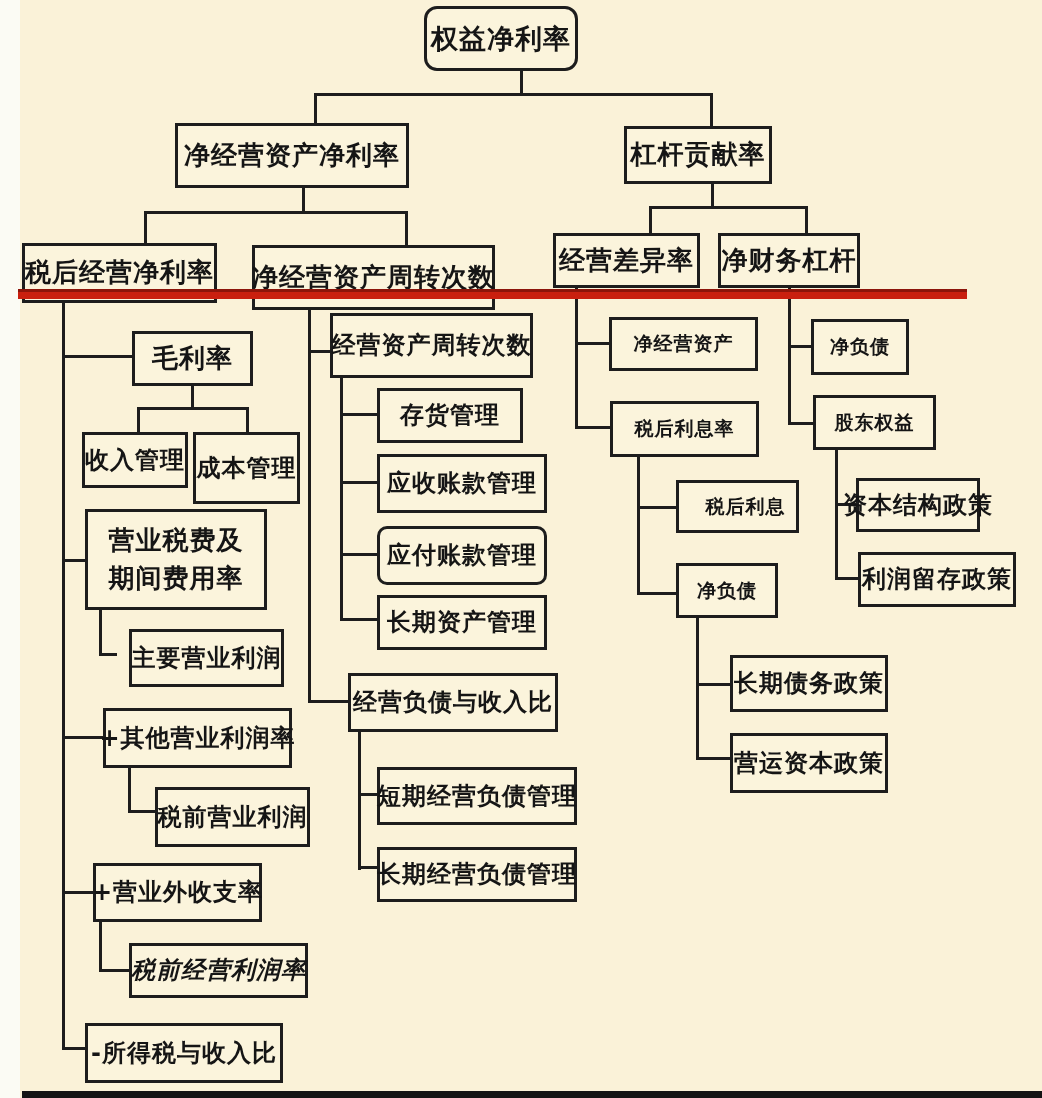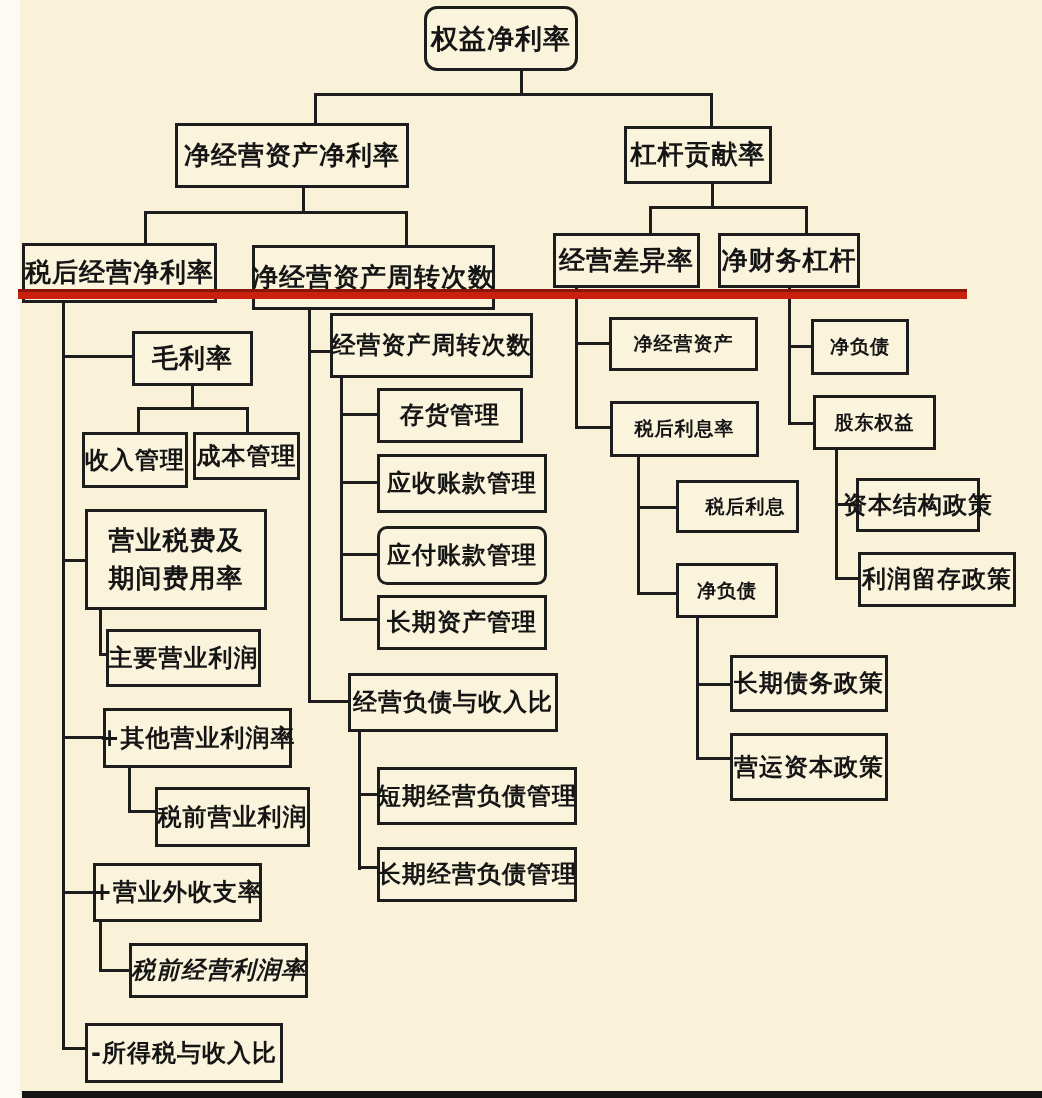--- a/index.html
+++ b/index.html
@@ -120,27 +120,27 @@
   <div class="node" style="left:718px;top:233px;width:142px;height:55px;">
       <span>净财务杠杆</span>
     </div>
 
   <div class="node" style="left:132px;top:331px;width:121px;height:55px;">
       <span>毛利率</span>
     </div>
   <div class="node fs24" style="left:82px;top:432px;width:106px;height:56px;">
       <span>收入管理</span>
     </div>
-  <div class="node fs24" style="left:193px;top:432px;width:107px;height:48px;">
+  <div class="node fs24" style="left:193px;top:432px;width:107px;height:72px;">
       <span>成本管理</span>
     </div>
   <div class="node wrap2" style="left:85px;top:509px;width:182px;height:101px;">
       <span class="inner">营业税费及期间费用率</span>
     </div>
-  <div class="node fs24" style="left:106px;top:629px;width:155px;height:58px;">
+  <div class="node fs24" style="left:129px;top:629px;width:155px;height:58px;">
       <span>主要营业利润</span>
     </div>
   <div class="node fs24" style="left:103px;top:708px;width:189px;height:60px;">
       <span>+其他营业利润率</span>
     </div>
   <div class="node fs24" style="left:155px;top:787px;width:155px;height:60px;">
       <span>税前营业利润</span>
     </div>
   <div class="node fs24" style="left:93px;top:863px;width:169px;height:59px;">
       <span>+营业外收支率</span>
@@ -185,21 +185,21 @@
     </div>
   <div class="node fs25" style="left:676px;top:480px;width:123px;height:53px;padding-left:16px;">
       <span>税后利息</span>
     </div>
   <div class="node fs25" style="left:676px;top:563px;width:102px;height:55px;">
       <span>净负债</span>
     </div>
   <div class="node fs24" style="left:730px;top:655px;width:158px;height:57px;">
       <span>长期债务政策</span>
     </div>
-  <div class="node fs24" style="left:730px;top:733px;width:158px;height:68px;text-align:center;">
+  <div class="node fs24" style="left:730px;top:733px;width:158px;height:60px;text-align:center;">
       <span>营运资本政策</span>
     </div>
 
   <div class="node fs25" style="left:811px;top:319px;width:98px;height:56px;">
       <span>净负债</span>
     </div>
   <div class="node fs25" style="left:813px;top:395px;width:123px;height:55px;">
       <span>股东权益</span>
     </div>
   <div class="node fs24" style="left:856px;top:478px;width:124px;height:54px;">

